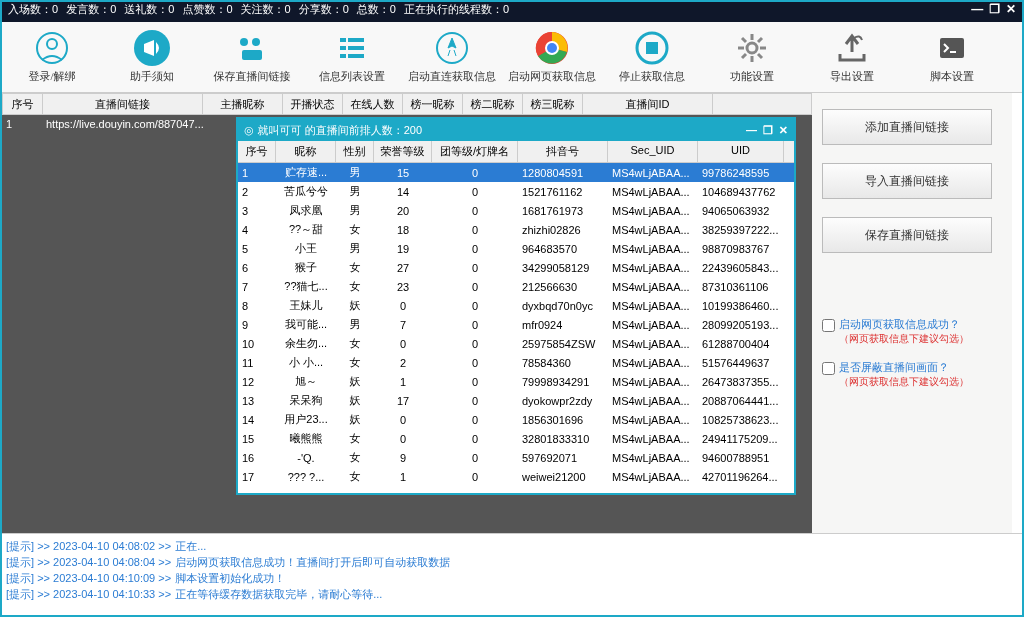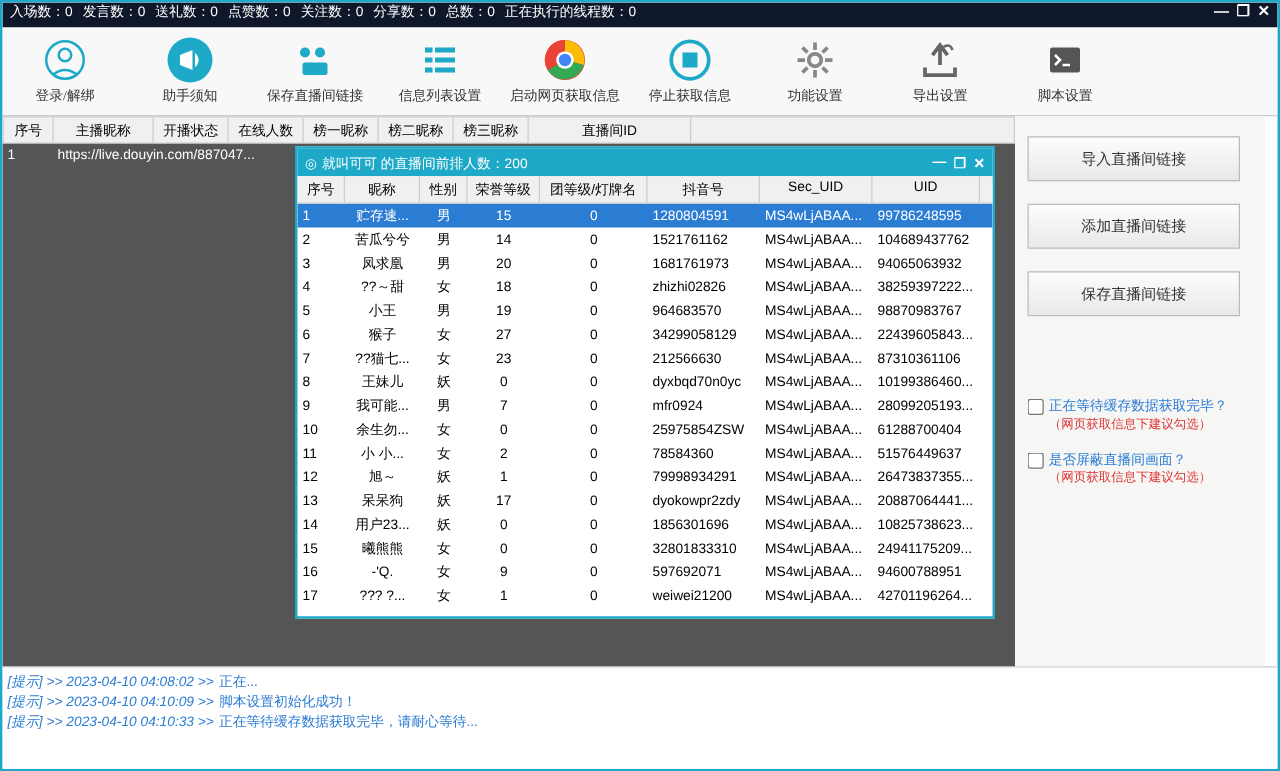--- a/index.html
+++ b/index.html
@@ -47,21 +47,21 @@
 
 .side-btn { width: 170px; height: 36px; background: linear-gradient(#fdfdfd,#e8e8e8); border: 1px solid #bbb; font-size: 12px; color: #333; margin-bottom: 18px; cursor: pointer; display: flex; align-items: center; justify-content: center; }
 
 .check-wrap { display: flex; align-items: flex-start; gap: 4px; margin: 6px 0 14px; font-size: 11px; }
 .check-wrap input { margin-top: 2px; }
 .check-wrap .blue { color: #2b7cd3; }
 .check-wrap .red { color: #d33; font-size: 10px; }
 
 .log { height: 114px; border-top: 1px solid #ccc; overflow-y: auto; padding: 4px; font-size: 11px; background: #fff; }
 .log-line { display: flex; gap: 4px; line-height: 16px; }
-.log-line .pre { color: #2b7cd3; font-style: italic; }
+.log-line .pre { color: #2b7cd3; }
 .log-line.err .pre { color: #d33; }
 .log-line .msg { color: #2b7cd3; }
 .log-line.err .msg { color: #d33; }
 
 ::-webkit-scrollbar { width: 16px; }
 ::-webkit-scrollbar-track { background: #f0f0f0; }
 ::-webkit-scrollbar-thumb { background: #c0c0c0; border: 1px solid #a0a0a0; }
 
 svg { display: block; }
 </style>
@@ -121,20 +121,29 @@
         <svg width="36" height="36" viewBox="0 0 36 36">
           <rect x="6" y="8" width="6" height="4" fill="#1da9c7"></rect>
           <rect x="14" y="8" width="16" height="4" fill="#1da9c7"></rect>
           <rect x="6" y="16" width="6" height="4" fill="#1da9c7"></rect>
           <rect x="14" y="16" width="16" height="4" fill="#1da9c7"></rect>
           <rect x="6" y="24" width="6" height="4" fill="#1da9c7"></rect>
           <rect x="14" y="24" width="16" height="4" fill="#1da9c7"></rect>
         </svg>
       </span>
     <span class="lbl">信息列表设置</span>
+  </div>
+  <div class="tool-btn">
+    <span class="ico">
+        <svg width="36" height="36" viewBox="0 0 36 36">
+          <circle cx="18" cy="18" r="15" fill="none" stroke="#1da9c7" stroke-width="2"></circle>
+          <path d="M18 8 L22 18 L18 16 L14 18 Z M16 20 L14 26 M20 20 L22 26" fill="#1da9c7" stroke="#1da9c7"></path>
+        </svg>
+      </span>
+    <span class="lbl">启动直连获取信息</span>
   </div>
   <div class="tool-btn">
     <span class="ico">
         <svg width="36" height="36" viewBox="0 0 36 36">
           <circle cx="18" cy="18" r="16" fill="#ea4335"></circle>
           <path d="M18 2 A16 16 0 0 1 33 22 L18 18 Z" fill="#fbbc05"></path>
           <path d="M33 22 A16 16 0 0 1 4 26 L18 18 Z" fill="#34a853"></path>
           <path d="M4 26 A16 16 0 0 1 18 2 L18 18 Z" fill="#ea4335"></path>
           <circle cx="18" cy="18" r="7" fill="#fff"></circle>
           <circle cx="18" cy="18" r="5" fill="#4285f4"></circle>
@@ -186,61 +195,66 @@
         </svg>
       </span>
     <span class="lbl">脚本设置</span>
   </div>
 </div>
 
 <div class="main">
   <div class="left">
     <div class="grid-head">
       <div class="gh-c1">序号</div>
+      <div class="gh-c2">直播间链接</div>
       <div class="gh-c3">主播昵称</div>
       <div class="gh-c4">开播状态</div>
       <div class="gh-c5">在线人数</div>
       <div class="gh-c6">榜一昵称</div>
       <div class="gh-c7">榜二昵称</div>
       <div class="gh-c8">榜三昵称</div>
       <div class="gh-c9">直播间ID</div>
     </div>
     <div class="grid-body">
       <div class="grid-row">
         <div class="gr-c1">1</div>
         <div class="gr-c2">https://live.douyin.com/887047...</div>
       </div>
     </div>
   </div>
   <div class="right">
+    <div class="side-btn">添加直播间链接</div>
     <div class="side-btn">导入直播间链接</div>
-    <div class="side-btn">添加直播间链接</div>
     <div class="side-btn">保存直播间链接</div>
     <div style="height:40px"></div>
     <div class="check-wrap">
       <input type="checkbox" style="">
       <div>
-        <div class="blue">正在等待缓存数据获取完毕？</div>
+        <div class="blue">启动网页获取信息成功？</div>
         <div class="red">（网页获取信息下建议勾选）</div>
       </div>
     </div>
     <div class="check-wrap">
       <input type="checkbox" style="">
       <div>
         <div class="blue">是否屏蔽直播间画面？</div>
         <div class="red">（网页获取信息下建议勾选）</div>
       </div>
     </div>
   </div>
 </div>
 
 <div class="log" id="log-panel">
     <div class="log-line ">
       <span class="pre">[提示] &gt;&gt; 2023-04-10 04:08:02 &gt;&gt;</span>
       <span class="msg">正在...</span>
+    </div>
+    <div class="log-line ">
+      <span class="pre">[提示] &gt;&gt; 2023-04-10 04:08:04 &gt;&gt;</span>
+      <span class="msg">启动网页获取信息成功！直播间打开后即可自动获取数据</span>
     </div>
     <div class="log-line ">
       <span class="pre">[提示] &gt;&gt; 2023-04-10 04:10:09 &gt;&gt;</span>
       <span class="msg">脚本设置初始化成功！</span>
     </div>
     <div class="log-line ">
       <span class="pre">[提示] &gt;&gt; 2023-04-10 04:10:33 &gt;&gt;</span>
       <span class="msg">正在等待缓存数据获取完毕，请耐心等待...</span>
     </div>
   </div>

